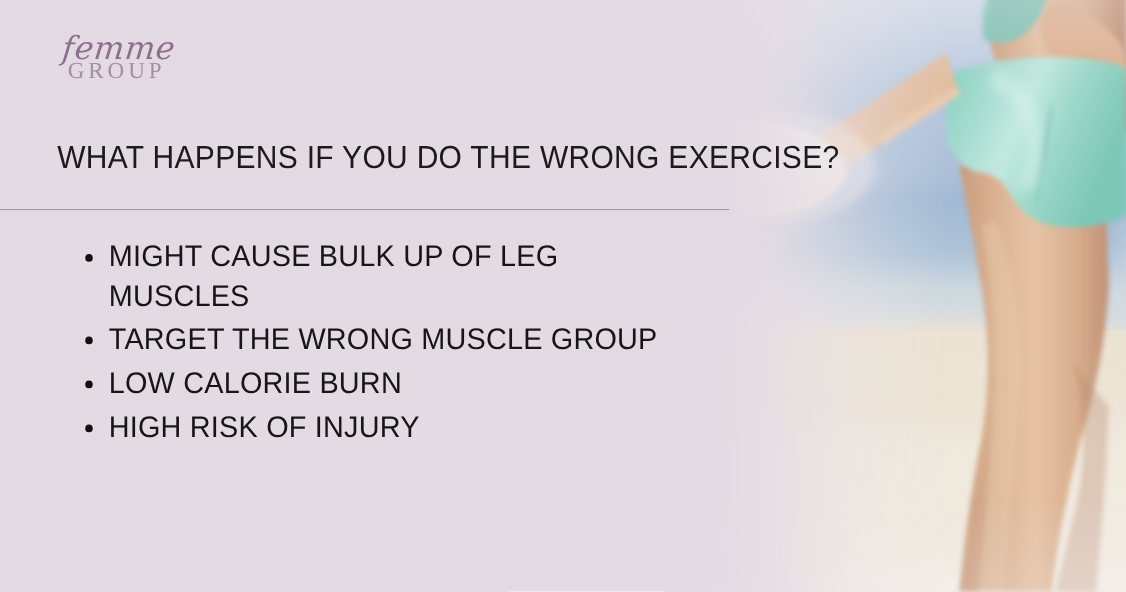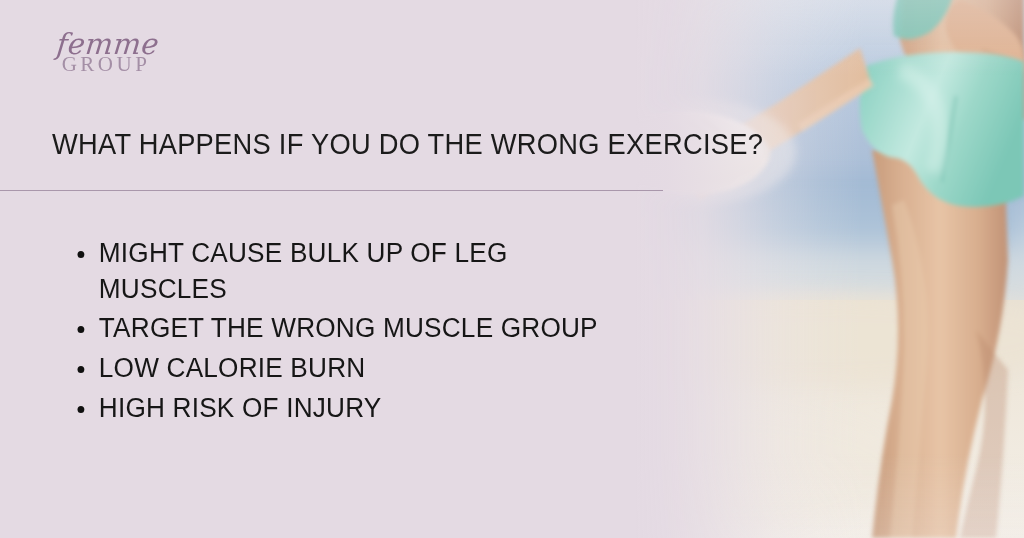--- a/index.html
+++ b/index.html
@@ -109,21 +109,21 @@
     top: 190px;
     width: 663px;
     height: 1px;
     background: #9f8ba1;
     opacity: 0.85;
   }
 
   .bullets {
     position: absolute;
     left: 62px;
-    top: 236px;
+    top: 216px;
     width: 600px;
     margin: 0;
     padding: 0;
     list-style: none;
   }
   .bullet {
     position: relative;
     padding-left: 38px;
     font-family: "Liberation Sans", sans-serif;
     font-weight: 400;

